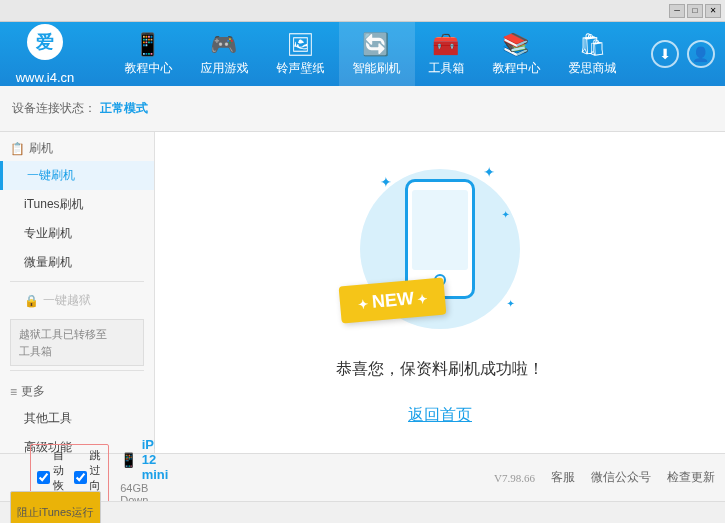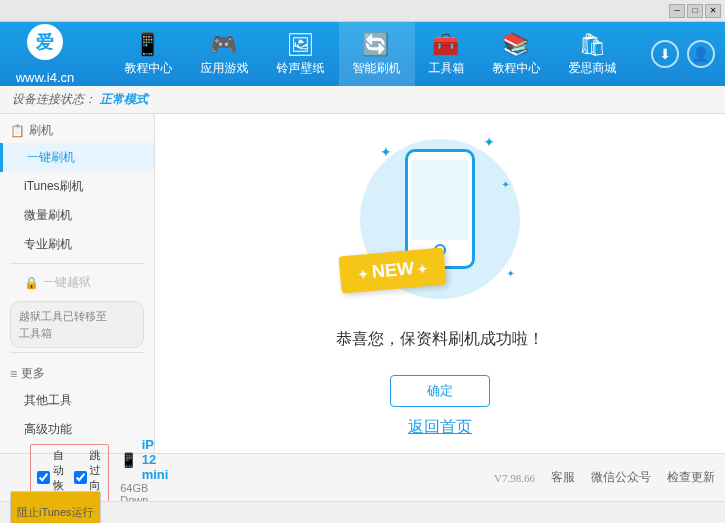--- a/index.html
+++ b/index.html
@@ -92,29 +92,28 @@
       border-radius: 50%;
       border: 2px solid rgba(255,255,255,0.7);
       color: #fff;
       display: flex; align-items: center; justify-content: center;
       cursor: pointer;
       font-size: 14px;
     }
 
     
     .status-bar {
-      height: 28px;
+      height: 46px;
       background: #f5f5f5;
       border-bottom: 1px solid #ddd;
       display: flex;
       align-items: center;
       padding: 0 12px;
       font-size: 12px;
       color: #333;
-      font-style: italic;
     }
     .status-label { color: #666; }
     .status-value { color: #1a9fe8; font-weight: bold; margin-left: 4px; }
 
     
     .sidebar {
       width: 155px;
       background: #f7f7f7;
       border-right: 1px solid #e0e0e0;
       flex-shrink: 0;
@@ -150,21 +149,21 @@
       color: #bbb;
       font-size: 12px;
       display: flex;
       align-items: center;
       gap: 4px;
     }
     .sidebar-box {
       margin: 4px 10px;
       background: #f0f0f0;
       border: 1px solid #ddd;
-      border-radius: 10px;
+      border-radius: 0;
       padding: 6px 8px;
       color: #888;
       font-size: 11px;
       line-height: 1.5;
     }
 
     
     .content {
       flex: 1;
       background: #fff;
@@ -431,24 +430,24 @@
         <span class="icon">📋</span>
         <span>刷机</span>
       </div>
       <div class="sidebar-item active">
         <span>一键刷机</span>
       </div>
       <div class="sidebar-item">
         <span>iTunes刷机</span>
       </div>
       <div class="sidebar-item">
+        <span>专业刷机</span>
+      </div>
+      <div class="sidebar-item">
         <span>微量刷机</span>
-      </div>
-      <div class="sidebar-item">
-        <span>专业刷机</span>
       </div>
 
       <div class="sidebar-divider"></div>
 
       <div class="sidebar-greyed">
         <span>🔒</span>
         <span>一键越狱</span>
       </div>
       <div class="sidebar-box">
         <span style="white-space: pre-line;">越狱工具已转移至
@@ -482,21 +481,20 @@
         <div class="phone-body">
           <div class="phone-screen"></div>
           <div class="phone-home"></div>
         </div>
 
         <div class="new-ribbon">NEW</div>
       </div>
 
       <div class="success-text">恭喜您，保资料刷机成功啦！</div>
 
-      <button class="confirm-btn">确定</button>
 
       <span class="back-home-link">返回首页</span>
     </div>
   </div>
 
   <div class="bottom-wrapper">
     <div class="bottom-bar">
       <div class="bottom-left">
         <div style="border: 1px solid #e88; padding: 3px 6px; display:flex; gap:8px; border-radius:2px;">
           <label class="checkbox-label">

